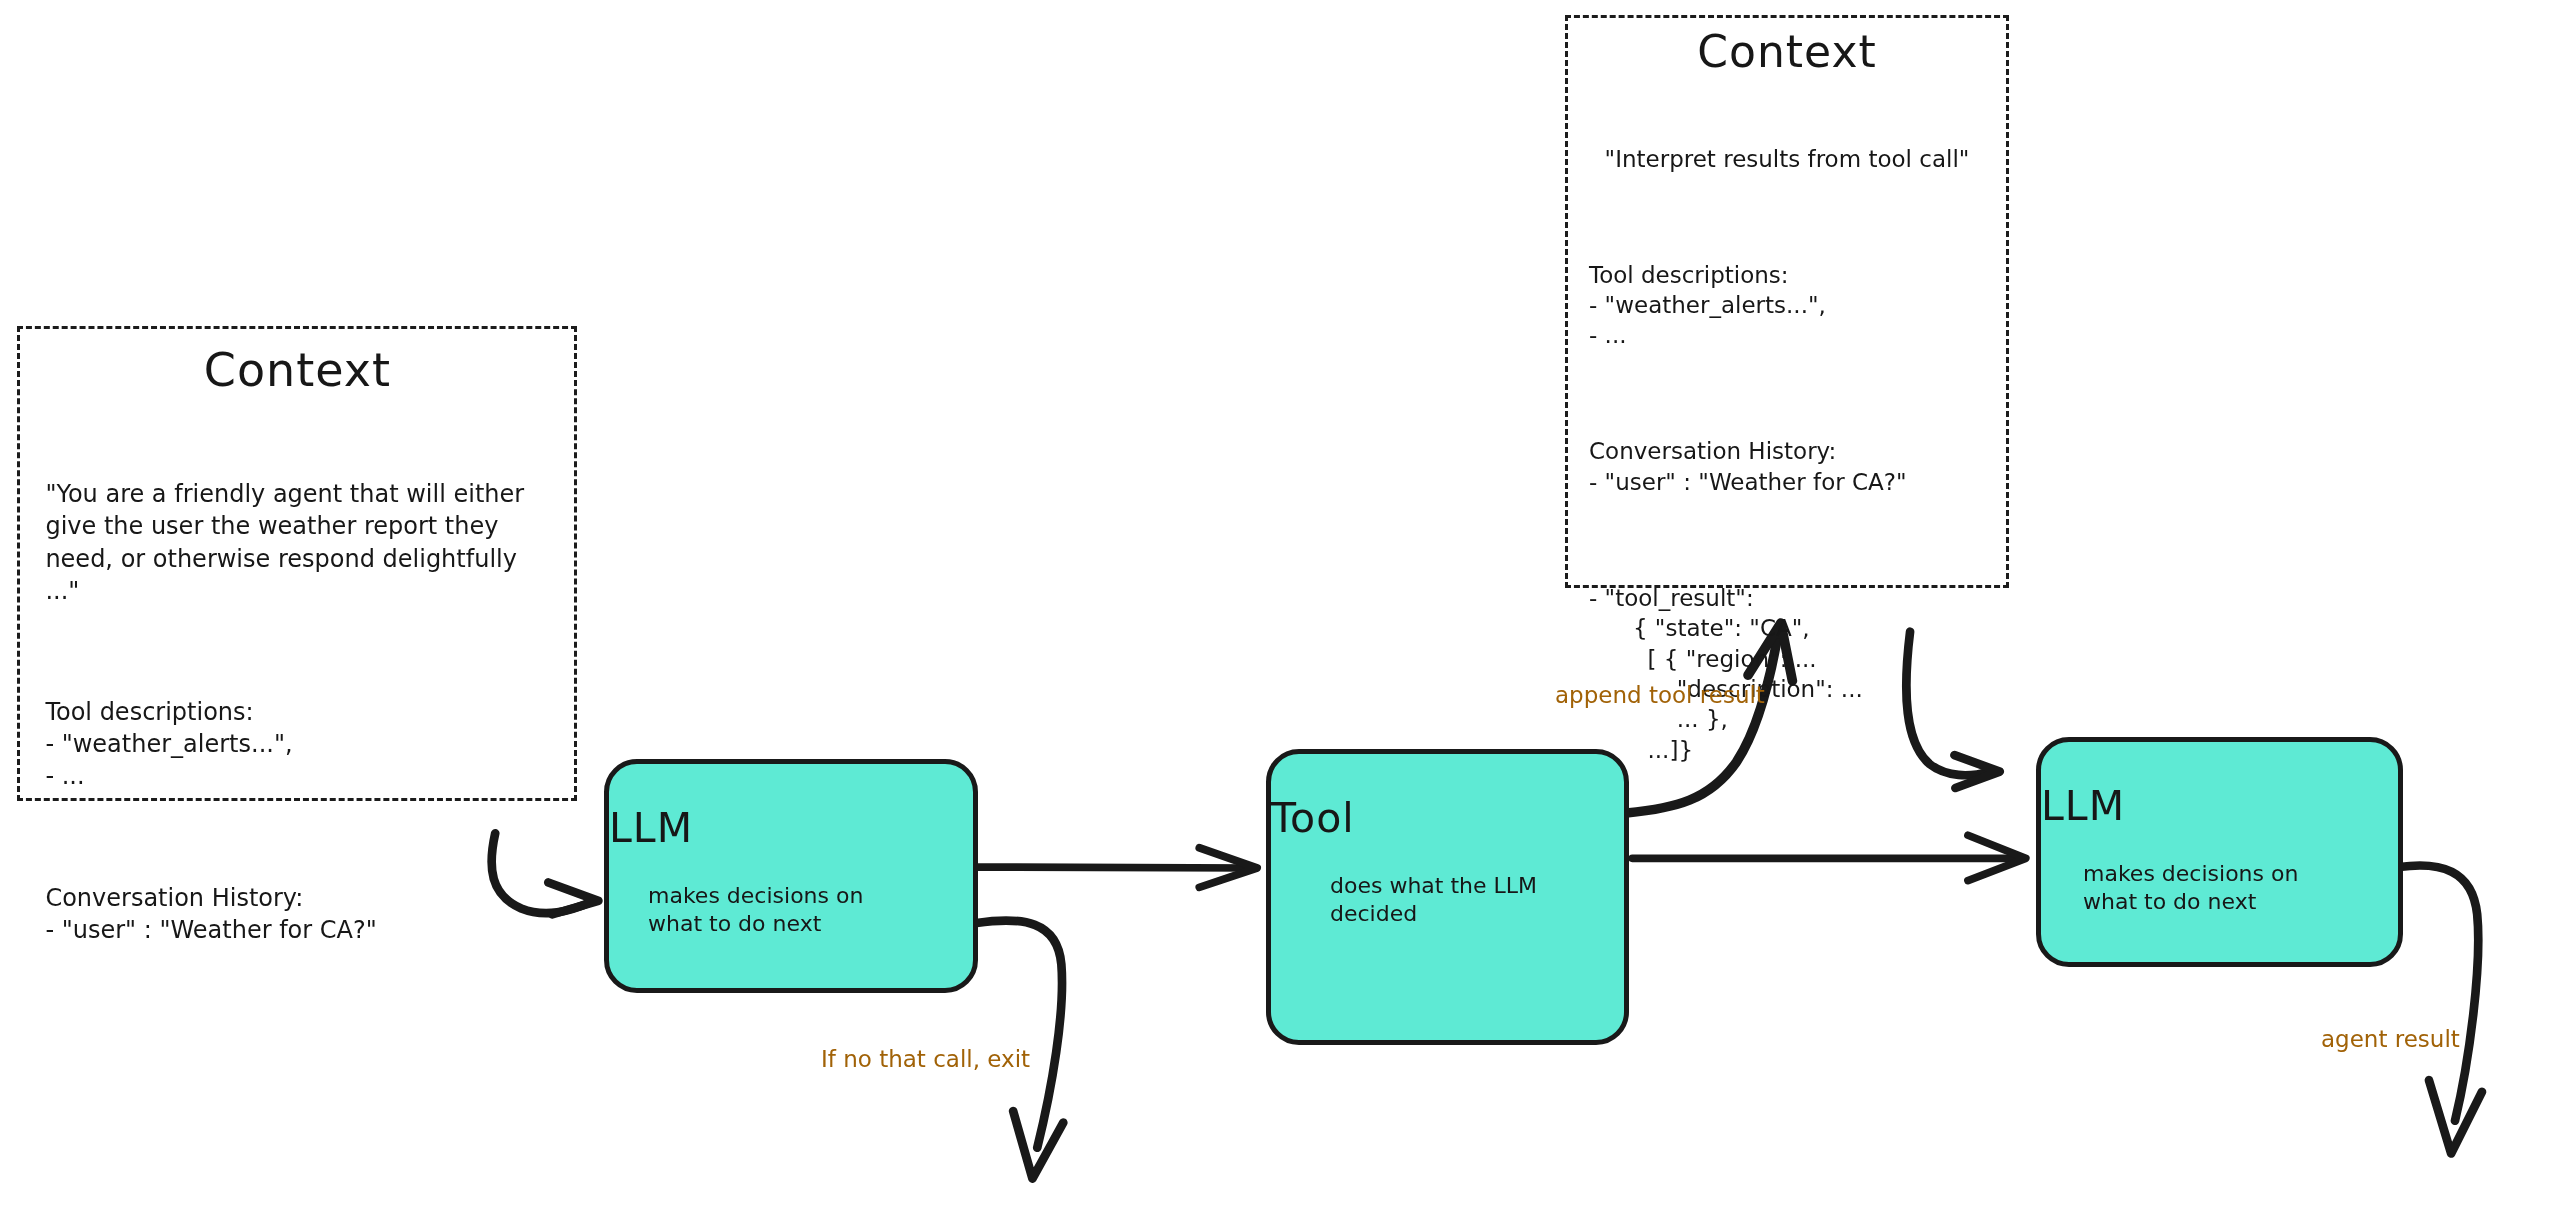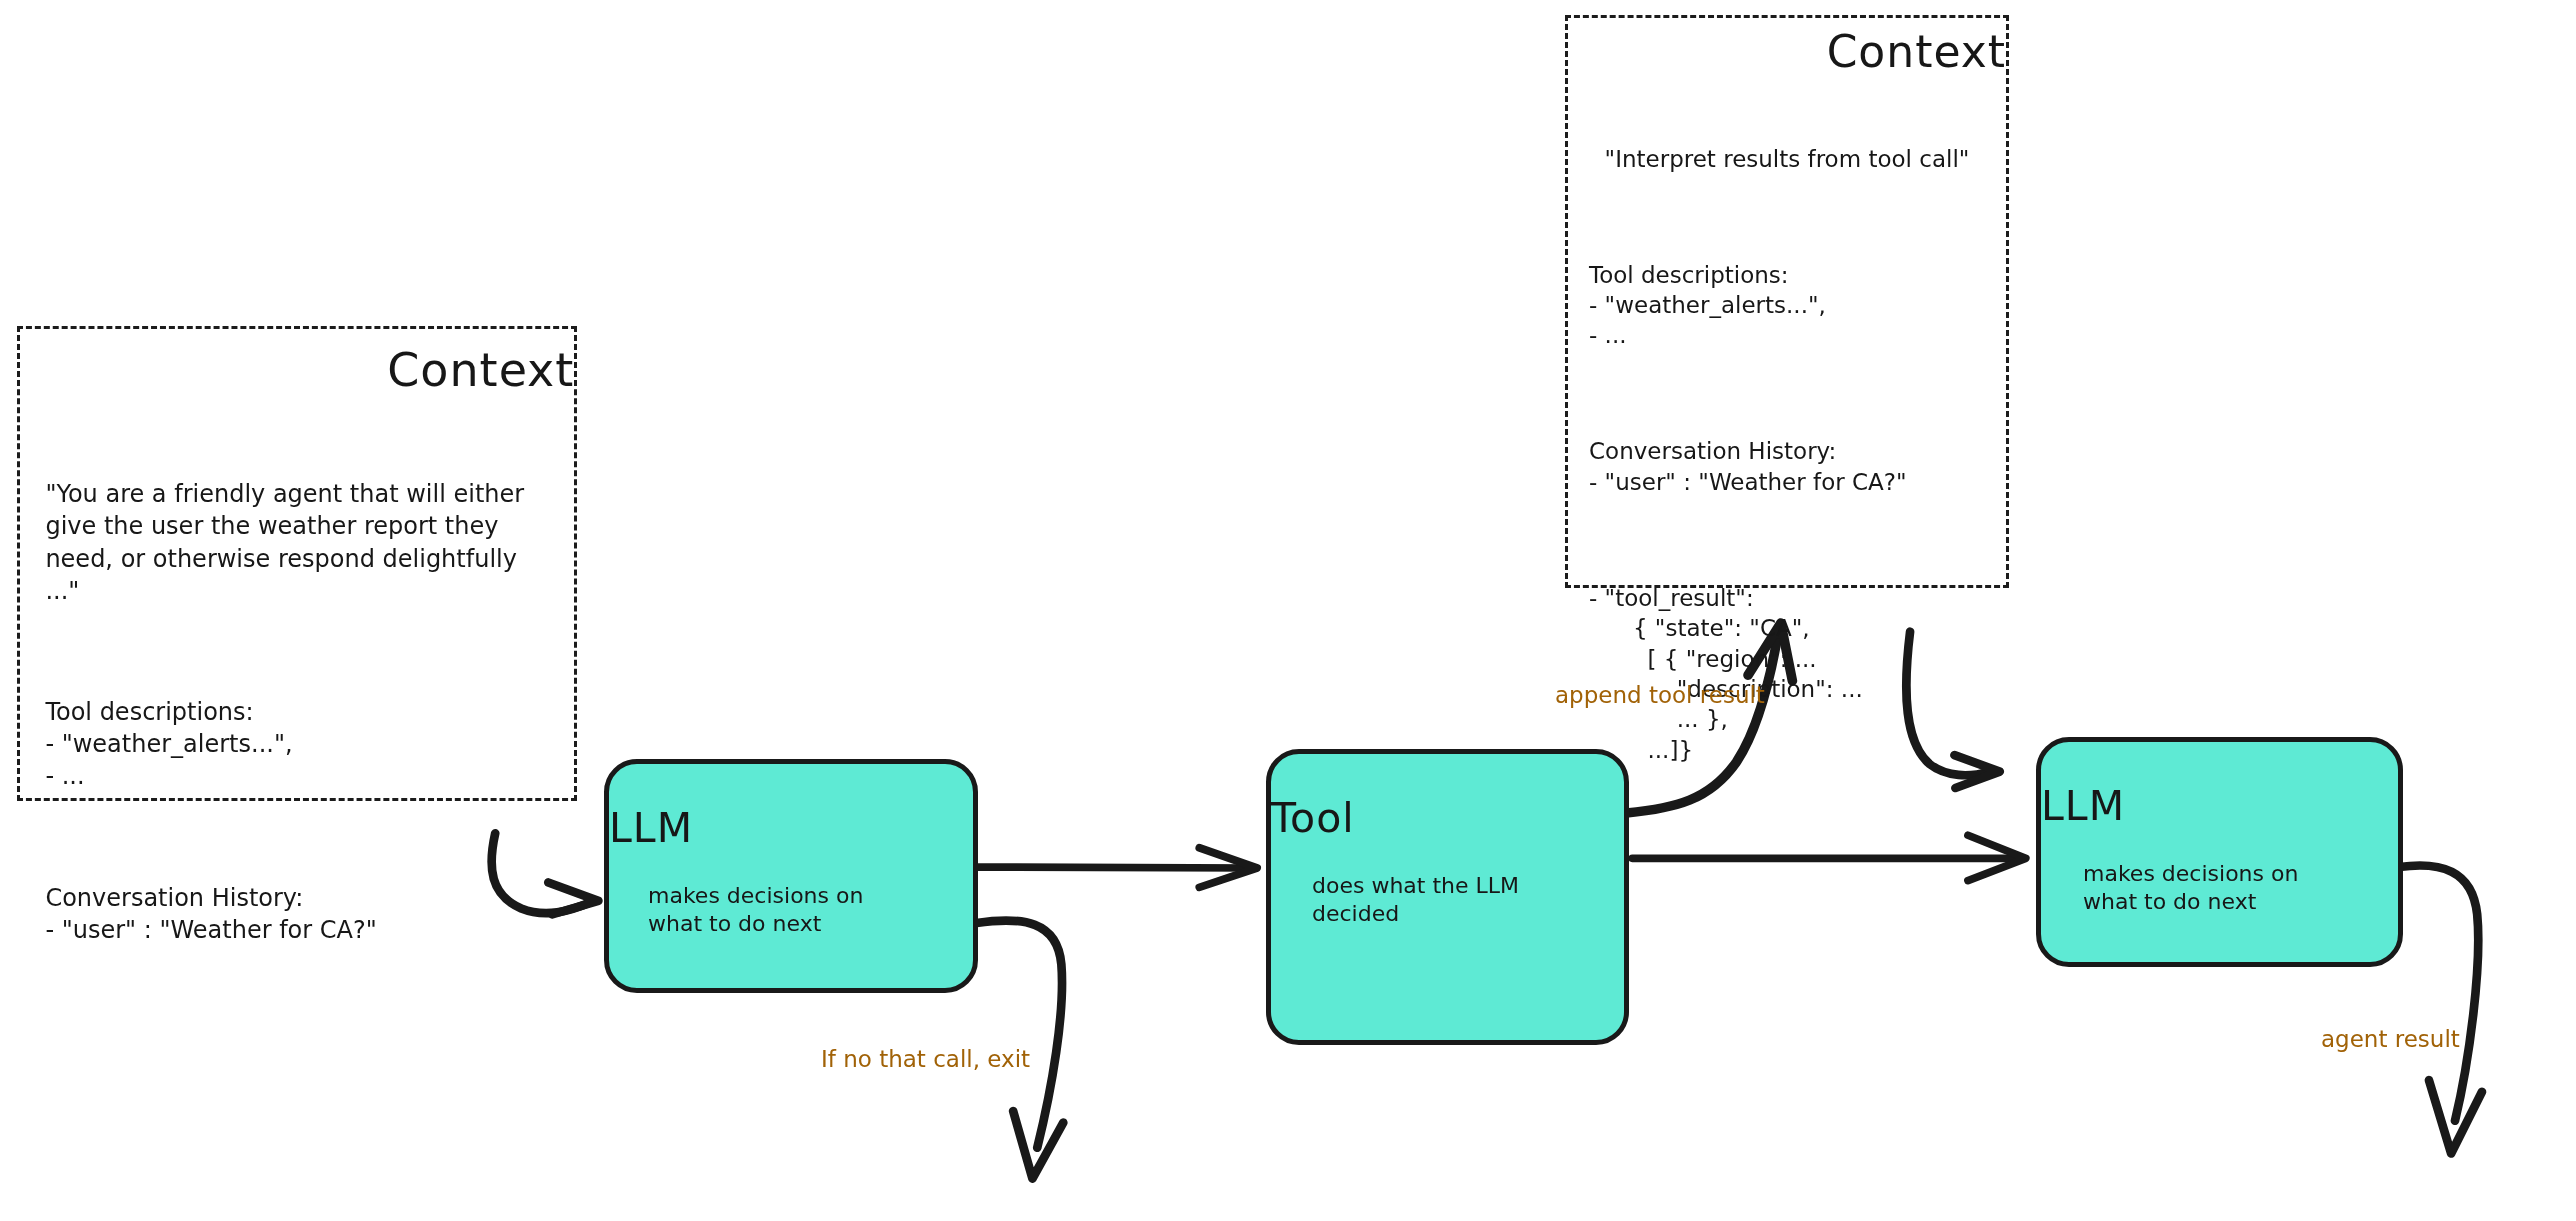--- a/index.html
+++ b/index.html
@@ -28,21 +28,21 @@
   }
 
   
   .context-box {
     position: absolute;
     border: 3.9px dashed #1c1c1c;
     background: transparent;
     box-sizing: border-box;
   }
   .context-title {
-    text-align: right;
+    text-align: center;
     font-size: 44px;
     font-weight: 400;
     letter-spacing: 1px;
     margin: 12px 0 0 0;
     color: #171717;
   }
   .context-body {
     padding: 0 25px;
     font-size: 24px;
     line-height: 1.34;
@@ -88,21 +88,21 @@
     margin-top: 33px;
     text-align: left;
     color: #171717;
     white-space: pre-line;
     align-self: flex-start;
     padding-left: 39px;
   }
   #node-llm-1 { left: 604px; top: 759px; width: 374px; height: 234px; }
   #node-tool  { left: 1266px; top: 749px; width: 363px; height: 296px; }
   #node-llm-2 { left: 2036px; top: 737px; width: 367px; height: 230px; }
-  #node-tool .node-sub { padding-left: 41px; }
+  #node-tool .node-sub { padding-left: 59px; }
   #node-llm-2 .node-sub { padding-left: 42px; }
 
   
   .edge-label {
     position: absolute;
     font-size: 23px;
     color: #a16207;
     white-space: nowrap;
   }
   #label-append-tool-result { left: 1555px; top: 682px; }

